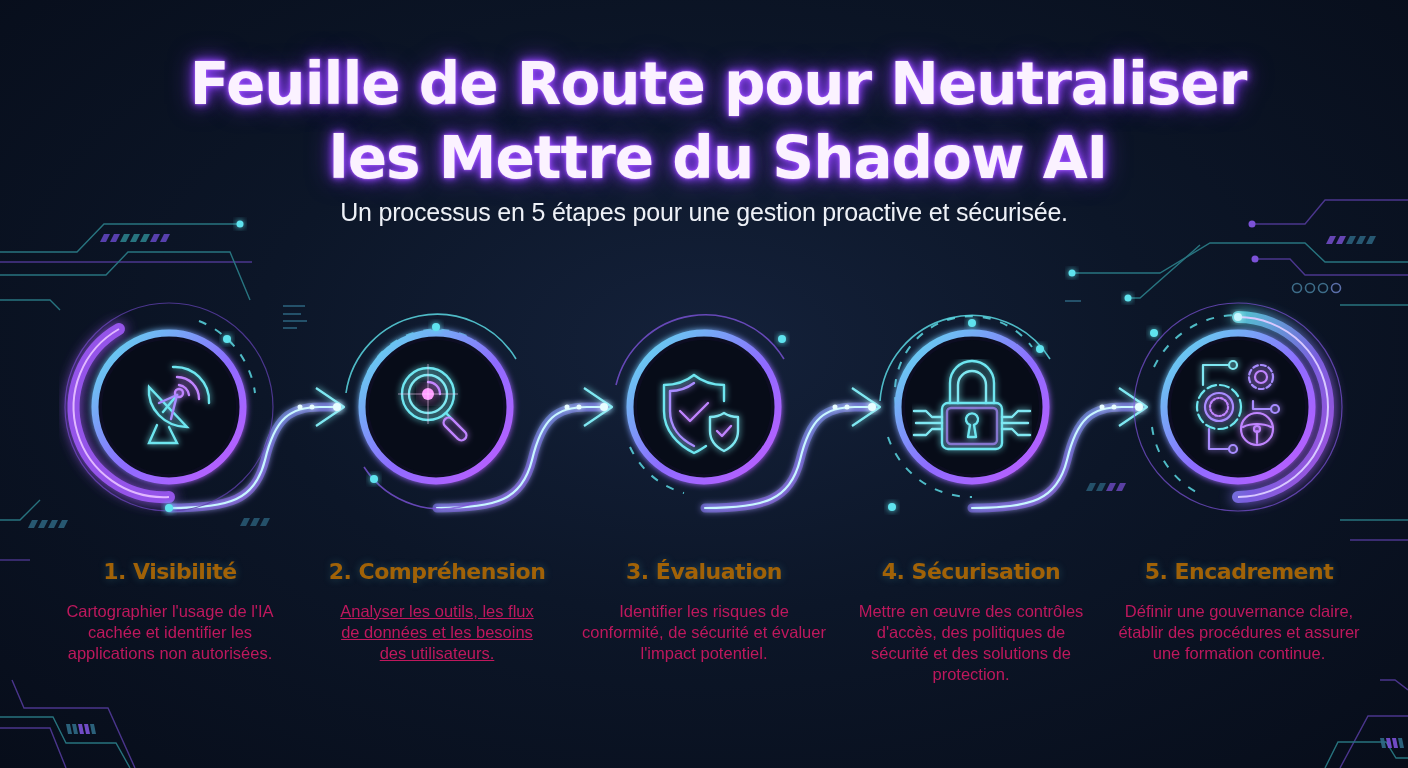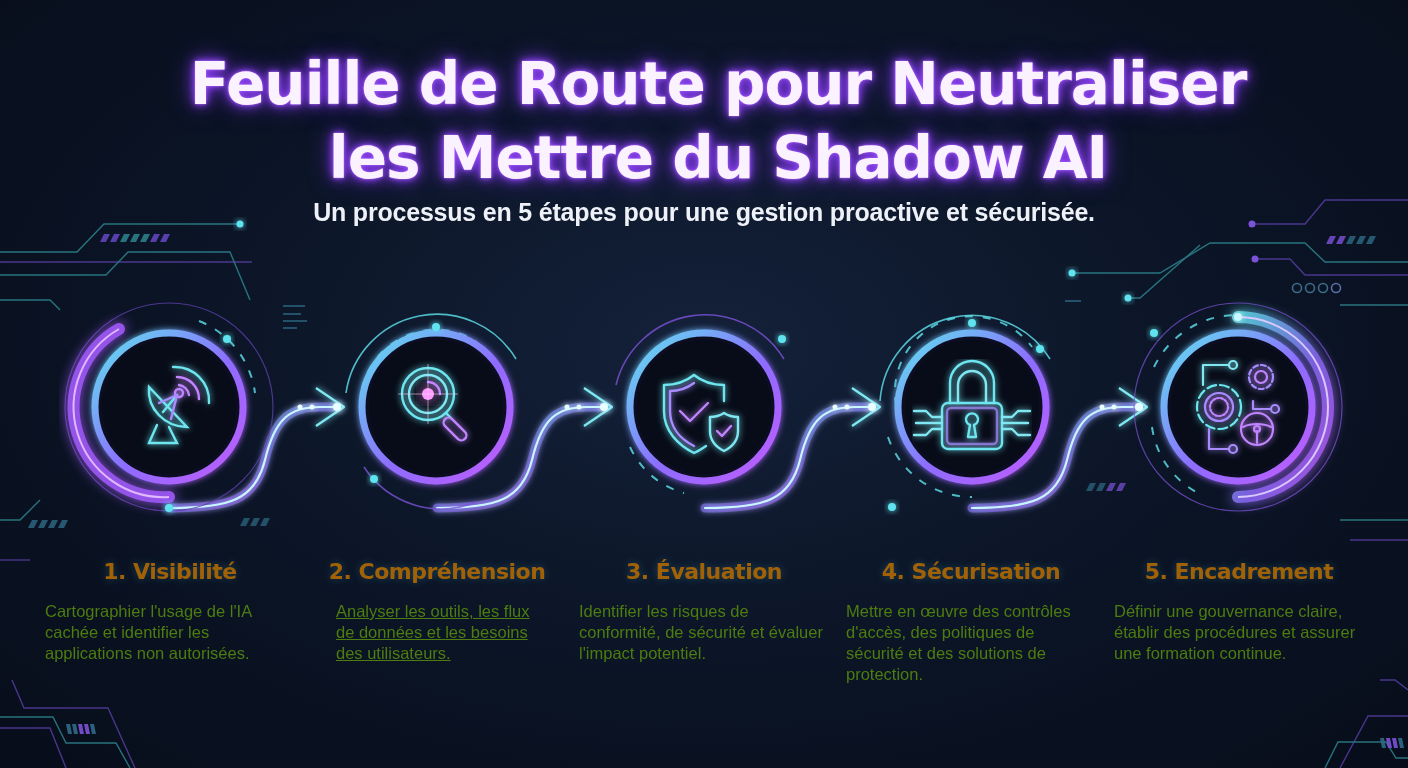--- a/index.html
+++ b/index.html
@@ -13,31 +13,31 @@
   .title {
     position: absolute; left: 14px; width: 1408px; text-align: center;
     font-family: "DejaVu Sans", sans-serif; font-weight: bold;
     font-size: 58px; line-height: 58px; color: #fbf2ff; letter-spacing: -1px;
     text-shadow: 0 0 2px #b46cff, 0 0 6px #9b4dff, 0 0 14px #8a3cff, 0 0 26px rgba(138,60,255,0.6);
   }
   .title.l1 { top: 55px; }
   .title.l2 { top: 129px; }
   .subtitle {
     position: absolute; top: 198px; left: 0; width: 1408px; text-align: center;
-    font-size: 25px; color: #eef1f7; letter-spacing: -0.2px; font-weight: bold;
+    font-size: 25px; color: #eef1f7; letter-spacing: -0.2px;
   }
   .step-title {
     position: absolute; top: 559px; width: 260px; text-align: center;
     font-family: "DejaVu Sans", sans-serif; font-weight: bold; font-size: 22px;
     color: #a16207; letter-spacing: -0.5px;
     text-shadow: 0 0 8px rgba(100,220,235,0.25);
   }
   .step-desc {
-    position: absolute; top: 601px; width: 250px; text-align: left;
-    font-size: 16.5px; line-height: 21px; color: #4d7c0f;
+    position: absolute; top: 601px; width: 250px; text-align: center;
+    font-size: 16.5px; line-height: 21px; color: #be185d;
   }
   .node { position: absolute; width: 220px; height: 220px; }
 </style>
 </head>
 <body>
 
 <svg class="bg-svg" viewBox="0 0 1408 768">
   <defs>
     <filter id="glow" x="-50%" y="-50%" width="200%" height="200%">
       <feGaussianBlur stdDeviation="3" result="b"></feGaussianBlur>

